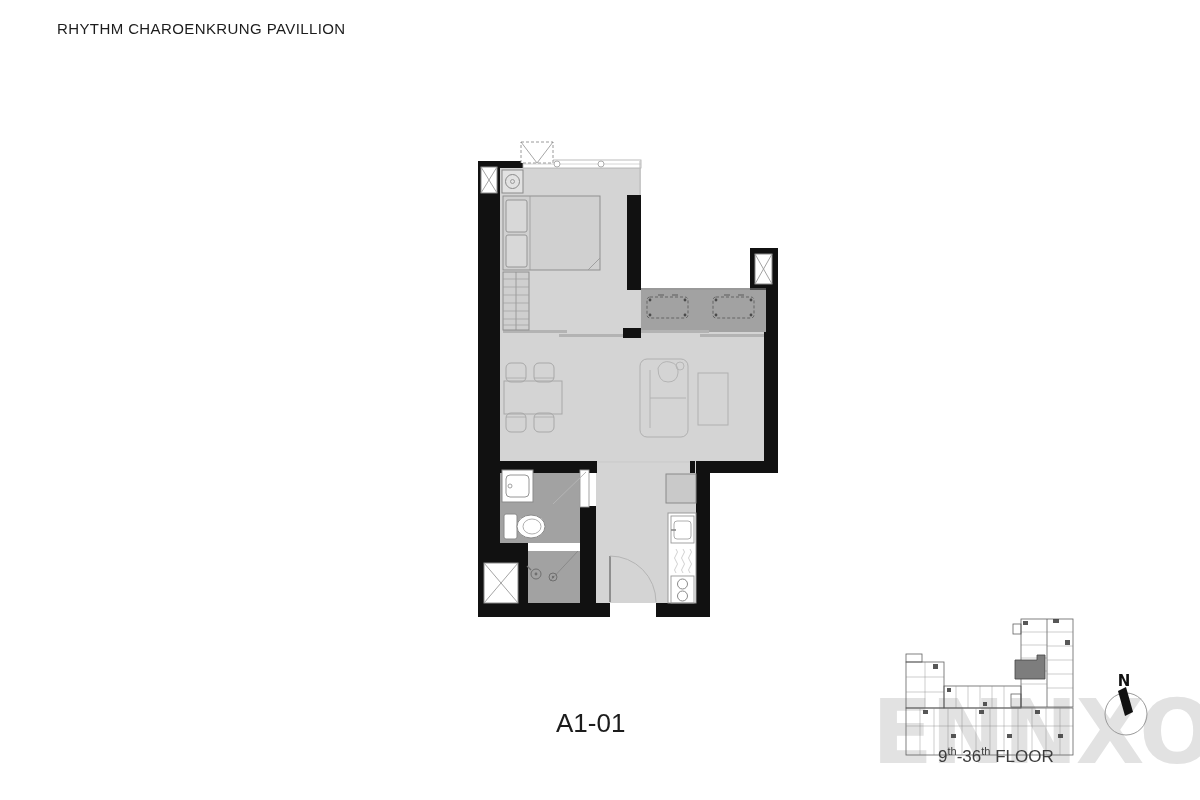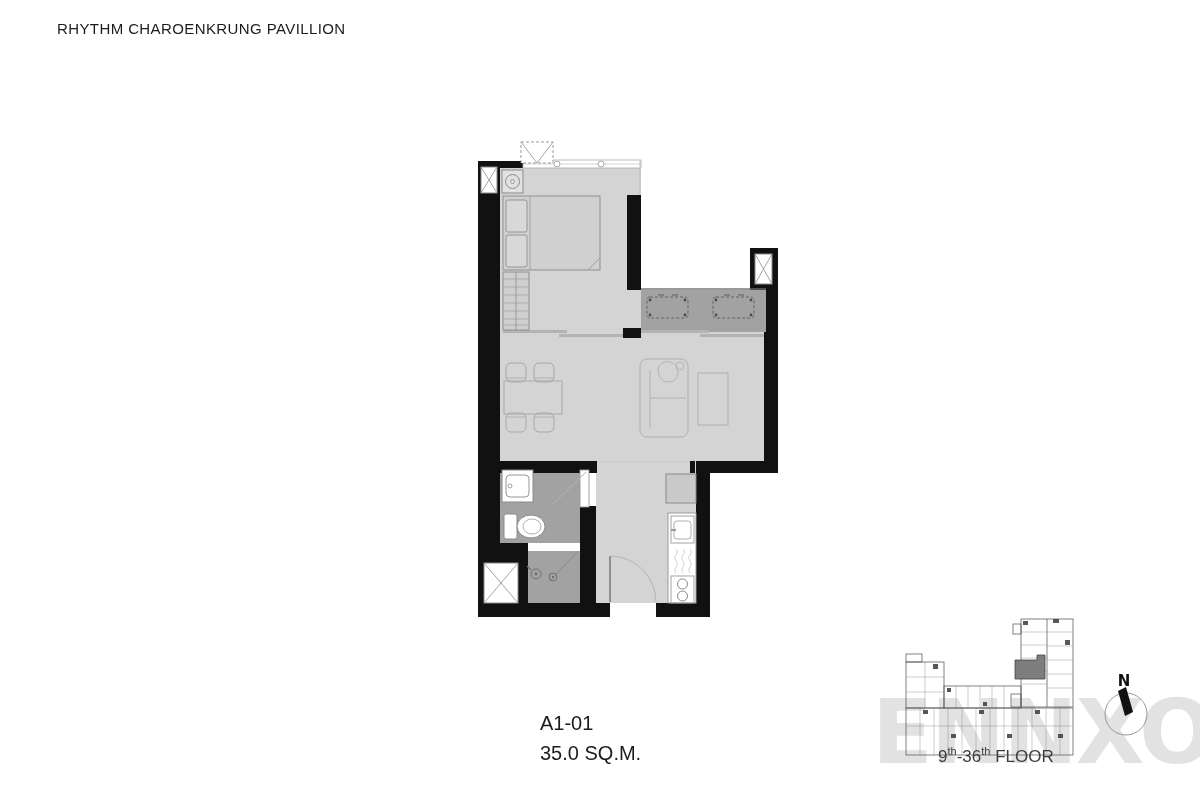--- a/index.html
+++ b/index.html
@@ -16,21 +16,21 @@
     font-family:"DejaVu Sans", sans-serif;
     font-size:89px;font-weight:bold;letter-spacing:-2px;
     color:var(--watermark);white-space:nowrap;line-height:1;z-index:1;
   }
   #plan-svg{position:absolute;left:0;top:0;z-index:2;}
   #page-title{
     position:absolute;left:57px;top:20px;font-size:15px;letter-spacing:.4px;
     color:var(--text);z-index:3;white-space:nowrap;
   }
   #unit-label{
-    position:absolute;left:540px;top:708px;font-size:20px;line-height:30px;
+    position:absolute;left:556px;top:708px;font-size:26px;line-height:30px;
     color:var(--text);z-index:3;
   }
   #floor-label{
     position:absolute;left:922px;top:745px;font-size:17px;color:var(--subtext);
     font-family:Liberation Sans, sans-serif;z-index:3;white-space:nowrap;margin-left:16px;
   }
   #floor-label sup{font-size:11px;}
   
   .wall{fill:var(--wall);stroke:none;}
   .floor{fill:var(--floor);stroke:none;}
@@ -262,16 +262,15 @@
     <circle cx="1126" cy="714" r="21" fill="none" stroke="#9a9a9a" stroke-width="1"></circle>
     <polygon points="1118,691 1126,687 1133,712 1125,716" fill="#111111"></polygon>
     <text x="1124" y="686" text-anchor="middle" font-size="15" font-weight="bold" fill="#111111">N</text>
   </g>
 </svg>
 
 <div id="page-title">RHYTHM CHAROENKRUNG PAVILLION</div>
 
 <div id="unit-label">
   <div>A1-01</div>
-  <div>35.0 SQ.M.</div>
 </div>
 
 <div id="floor-label"><span>9</span><sup>th</sup><span>-36</span><sup>th</sup><span> FLOOR</span></div>
 
 </body></html>

